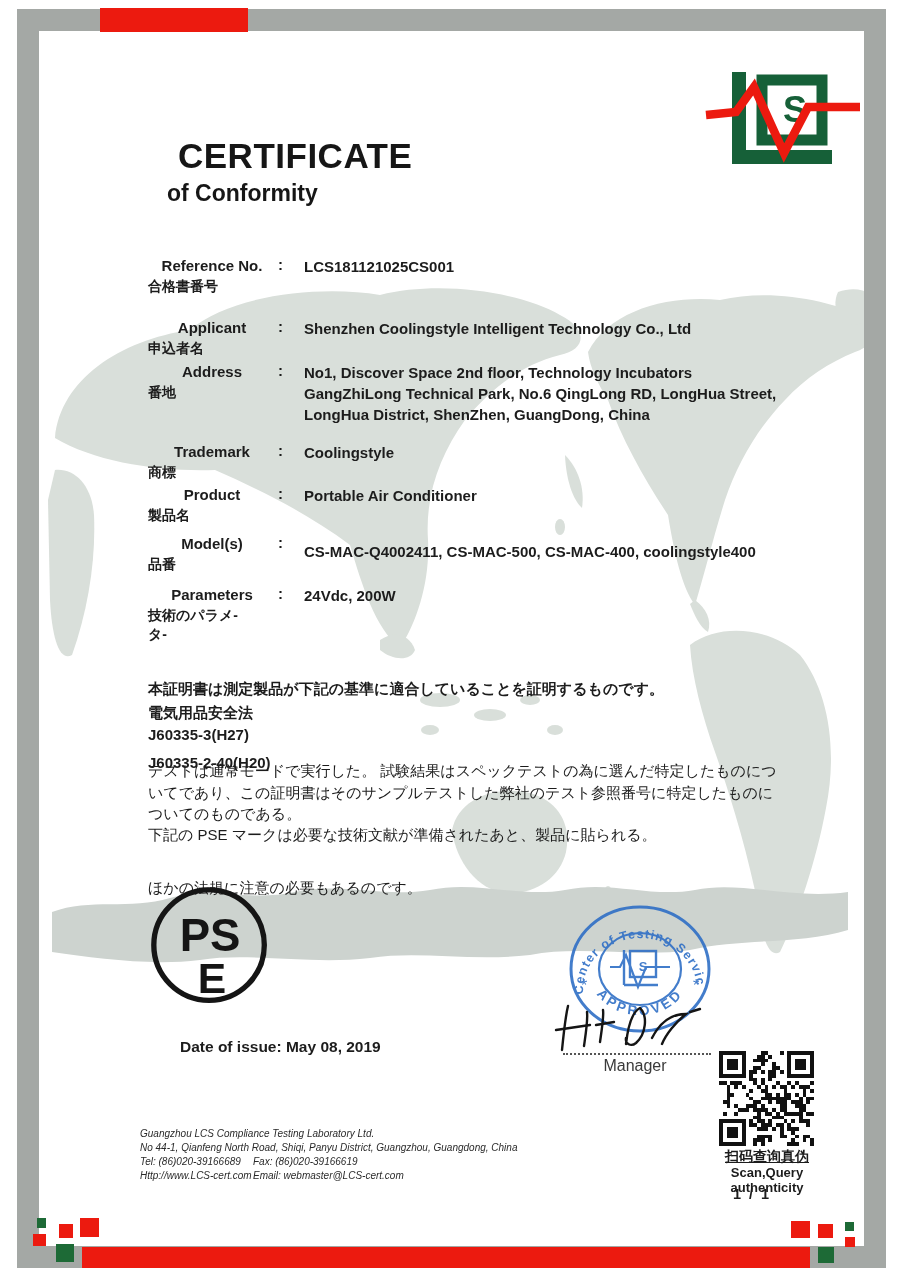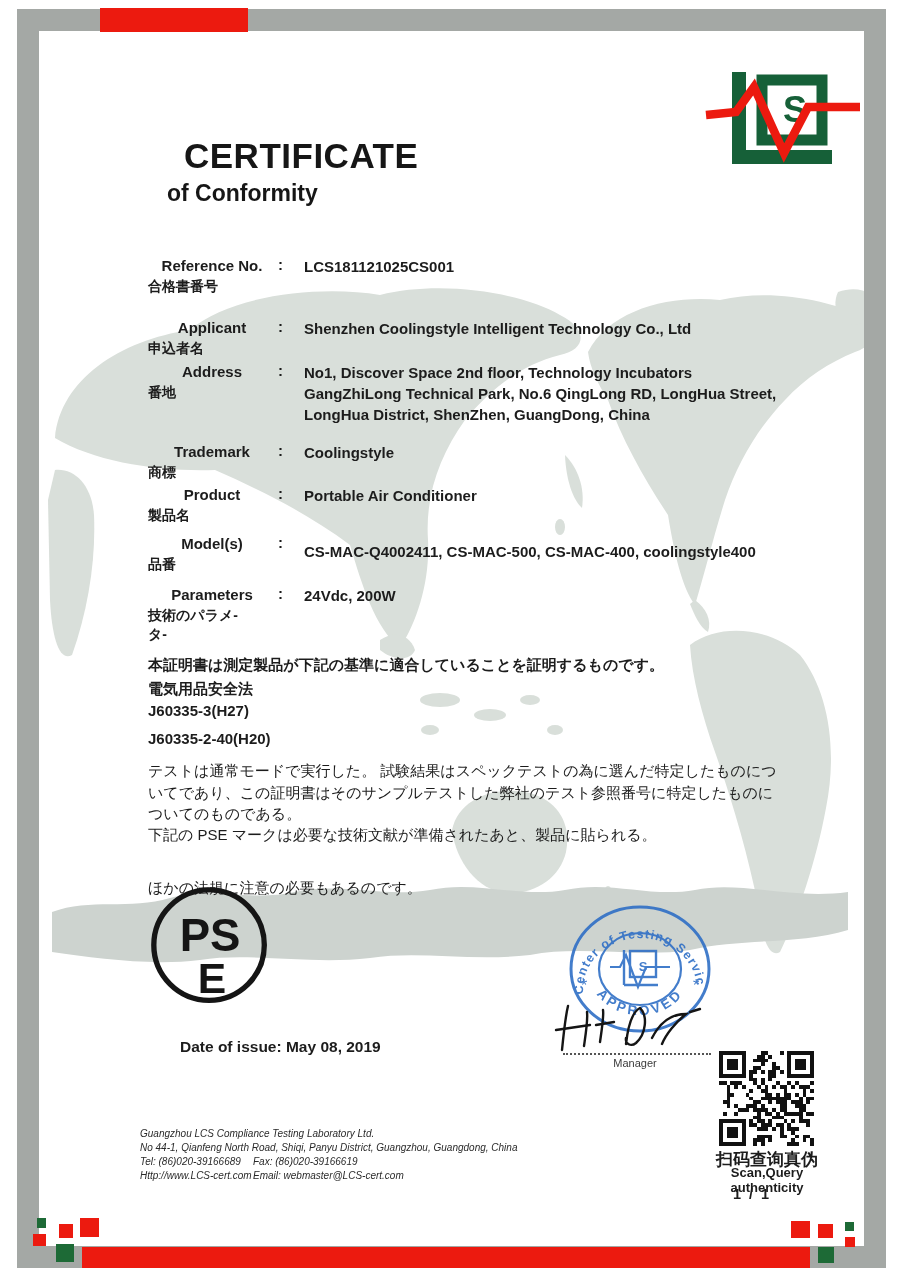--- a/index.html
+++ b/index.html
@@ -7,41 +7,41 @@
        font-family:"Liberation Sans","DejaVu Sans",sans-serif;color:#1c1c1c;
        overflow:hidden;-webkit-font-smoothing:antialiased;}
   .abs{position:absolute;}
   
   .frame{position:absolute;background:#a4a8a5;}
   
   .deco{position:absolute;}
   .deco.red{background:#ec1a0f;}
   .deco.green{background:#1d6a36;}
   
-  .cert-title{left:184px;top:136px;font-size:35px;font-weight:bold;letter-spacing:.5px;color:#161616;}
+  .cert-title{left:178px;top:136px;font-size:35px;font-weight:bold;letter-spacing:.5px;color:#161616;}
   .cert-sub{left:167px;top:180px;font-size:23px;font-weight:bold;color:#161616;}
   
   .row{position:absolute;left:148px;width:742px;font-size:15px;}
   .row .lbl{position:absolute;left:0;top:0;width:128px;font-weight:bold;line-height:20px;text-align:center;}
   .row .lbl-jp{position:absolute;left:0;top:21px;width:128px;font-weight:bold;font-size:14px;line-height:19px;white-space:pre-line;}
   .row .colon{position:absolute;left:130px;top:0;font-weight:bold;}
   .row .val{position:absolute;left:156px;top:0;width:580px;font-weight:bold;line-height:21px;white-space:pre-line;}
   
   .stmt{position:absolute;left:148px;width:745px;font-size:15px;line-height:21px;}
-  .stmt.bold{font-weight:bold;}
+  .stmt.bold{font-weight:bold;margin-top:24px;}
   .para{position:absolute;left:148px;width:748px;font-size:15px;line-height:21.5px;white-space:pre-line;}
   
   .footer-line{position:absolute;left:140px;font-size:10px;color:#2a2a2a;line-height:13px;width:560px;font-style:italic;}
   .footer-col2{position:absolute;left:113px;top:0;}
   .fcol1{position:absolute;left:0;top:0;}
   
   .qr-cap{position:absolute;left:698px;width:138px;text-align:center;font-weight:bold;color:#1c1c1c;}
   
   .sig-line{position:absolute;left:563px;top:1040px;width:148px;height:13px;border-bottom:2px dotted #555;}
-  .manager{position:absolute;left:575px;top:1057px;width:120px;text-align:center;font-size:11px;color:#3a3a3a;}
+  .manager{position:absolute;left:575px;top:1057px;width:120px;text-align:center;font-size:16px;color:#3a3a3a;}
   .dateissue{position:absolute;left:148px;top:1038px;font-size:15.5px;font-weight:bold;margin-left:32px;}
   svg{display:block;}
 </style>
 </head>
 <body>
 
 <svg class="abs" style="left:0;top:0;" width="902" height="1280" viewBox="0 0 902 1280">
   <g fill="#d9dfda" stroke="none">
     <path d="M55,438 C60,380 120,340 190,330 C230,295 320,285 380,295 C440,280 520,292 560,315 C590,330 585,350 560,355 C520,365 490,390 465,420 C440,455 425,495 428,540 C430,580 418,620 400,648 C375,628 362,585 350,545 C310,515 265,492 215,470 C160,472 95,462 55,438 Z"></path>
     <path d="M55,470 C75,468 92,486 94,515 C96,560 88,610 72,655 C60,662 52,640 50,600 L48,500 Z"></path>
@@ -365,21 +365,21 @@
     <rect x="72.20" y="91.20" width="3.80" height="3.80"></rect>
     <rect x="76.00" y="91.20" width="3.80" height="3.80"></rect>
     <rect x="91.20" y="91.20" width="3.80" height="3.80"></rect>
     <rect x="1.90" y="1.90" width="22.80" height="22.80" fill="none" stroke="#111" stroke-width="3.80"></rect>
     <rect x="7.60" y="7.60" width="11.40" height="11.40"></rect>
     <rect x="70.30" y="1.90" width="22.80" height="22.80" fill="none" stroke="#111" stroke-width="3.80"></rect>
     <rect x="76.00" y="7.60" width="11.40" height="11.40"></rect>
     <rect x="1.90" y="70.30" width="22.80" height="22.80" fill="none" stroke="#111" stroke-width="3.80"></rect>
     <rect x="7.60" y="76.00" width="11.40" height="11.40"></rect>
   </svg>
-<div class="abs qr-cap" style="top:1148px;font-size:17px;">扫码查询真伪</div>
+<div class="abs qr-cap" style="top:1148px;font-size:14px;text-decoration:underline;">扫码查询真伪</div>
 <div class="abs qr-cap" style="top:1165px;font-size:13px;">Scan,Query authenticity</div>
 <div class="abs qr-cap" style="top:1186px;left:683px;font-size:14.5px;letter-spacing:2px;">1 / 1</div>
 
 <div class="footer-line" style="top:1127px">Guangzhou LCS Compliance Testing Laboratory Ltd.</div>
 <div class="footer-line" style="top:1141px">No 44-1, Qianfeng North Road, Shiqi, Panyu District, Guangzhou, Guangdong, China</div>
 <div class="footer-line" style="top:1155px">
   <span class="fcol1">Tel: (86)020-39166689</span>
   <span class="footer-col2">Fax: (86)020-39166619</span>
 </div>
 <div class="footer-line" style="top:1169px">

